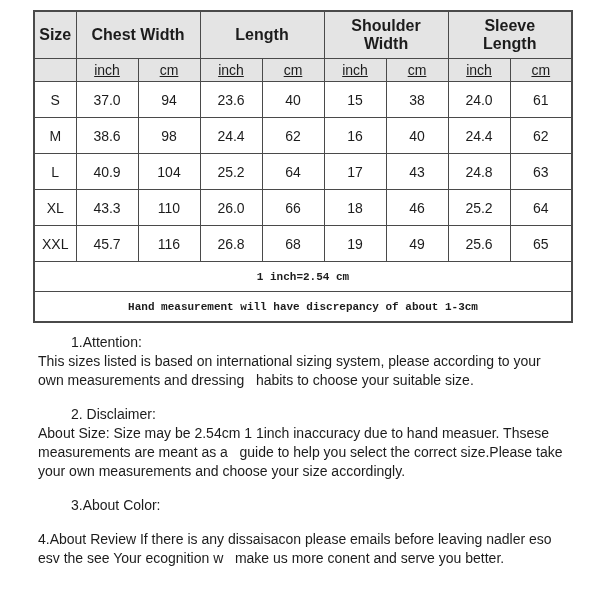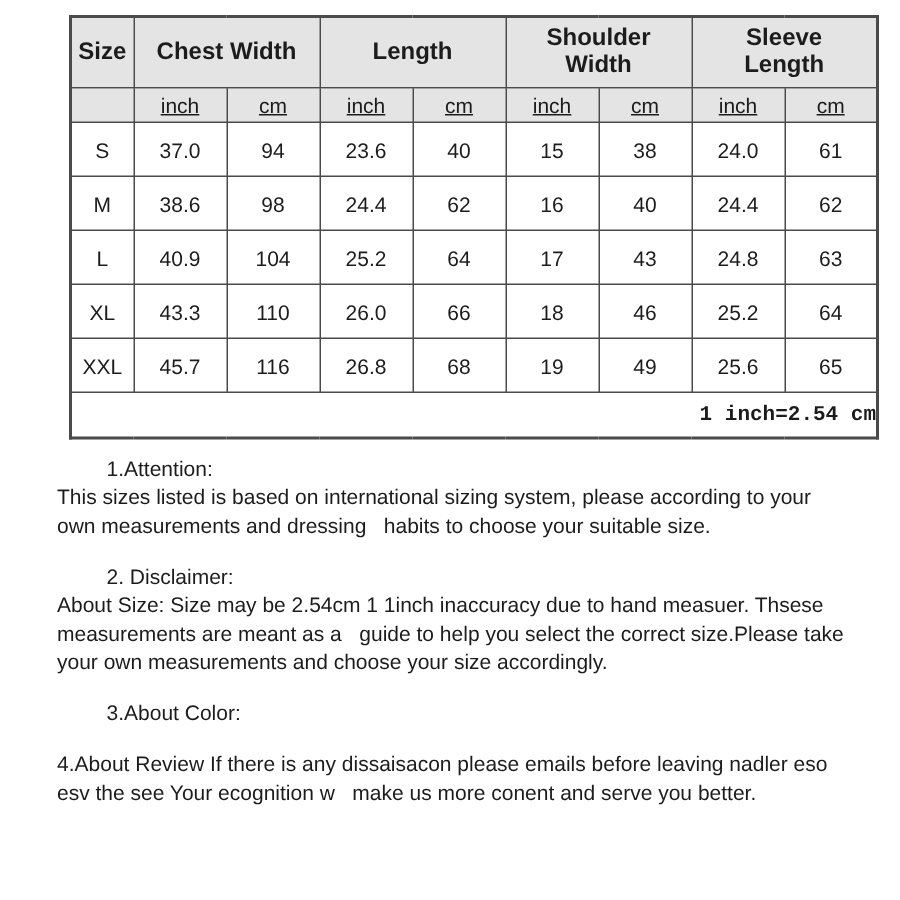--- a/index.html
+++ b/index.html
@@ -7,21 +7,21 @@
     width: 600px; height: 600px;
     background: #ffffff;
     font-family: "Liberation Sans", sans-serif;
     color: #1c1c1c;
     overflow: hidden;
   }
   .size-table {
     border-collapse: collapse;
     table-layout: fixed;
     width: 537px;
-    margin: 10px 0 0 46px;
+    margin: 10px 0 0 33px;
     border: 2px solid #4a4a4a;
   }
   .size-table th, .size-table td {
     border: 1px solid #4a4a4a;
     text-align: center;
     vertical-align: middle;
     padding: 0;
     overflow: hidden;
   }
   .group-header th {
@@ -42,22 +42,21 @@
     height: 35px;
     font-size: 14px;
     background: #ffffff;
   }
   .wrap2 { display: inline-block; max-width: 78px; }
   .note-row td {
     height: 29px;
     background: #ffffff;
     font-family: "Liberation Mono", monospace;
     font-weight: bold;
-    font-size: 14px;
-    text-align: right;
+    font-size: 11px;
   }
   .sections {
     margin: 10px 36px 0 38px;
     font-size: 14px;
     line-height: 19px;
   }
   .section { margin: 0 0 15px 0; }
   .section-heading { white-space: pre-wrap; margin-left: 33px; }
   .section-body { white-space: pre-wrap; }
 </style>
@@ -148,20 +147,23 @@
       <td>26.8</td>
       <td>68</td>
       <td>19</td>
       <td>49</td>
       <td>25.6</td>
       <td>65</td>
     </tr>
     <tr class="note-row">
       <td colspan="9">1 inch=2.54 cm</td>
     </tr>
+    <tr class="note-row">
+      <td colspan="9">Hand measurement will have discrepancy of about 1-3cm</td>
+    </tr>
   </tbody>
 </table>
 
 <div class="sections">
   <div class="section">
     <div class="section-heading">1.Attention:</div>
     <div class="section-body">This sizes listed is based on international sizing system, please according to your own measurements and dressing   habits to choose your suitable size.</div>
   </div>
   <div class="section">
     <div class="section-heading">2. Disclaimer:</div>

